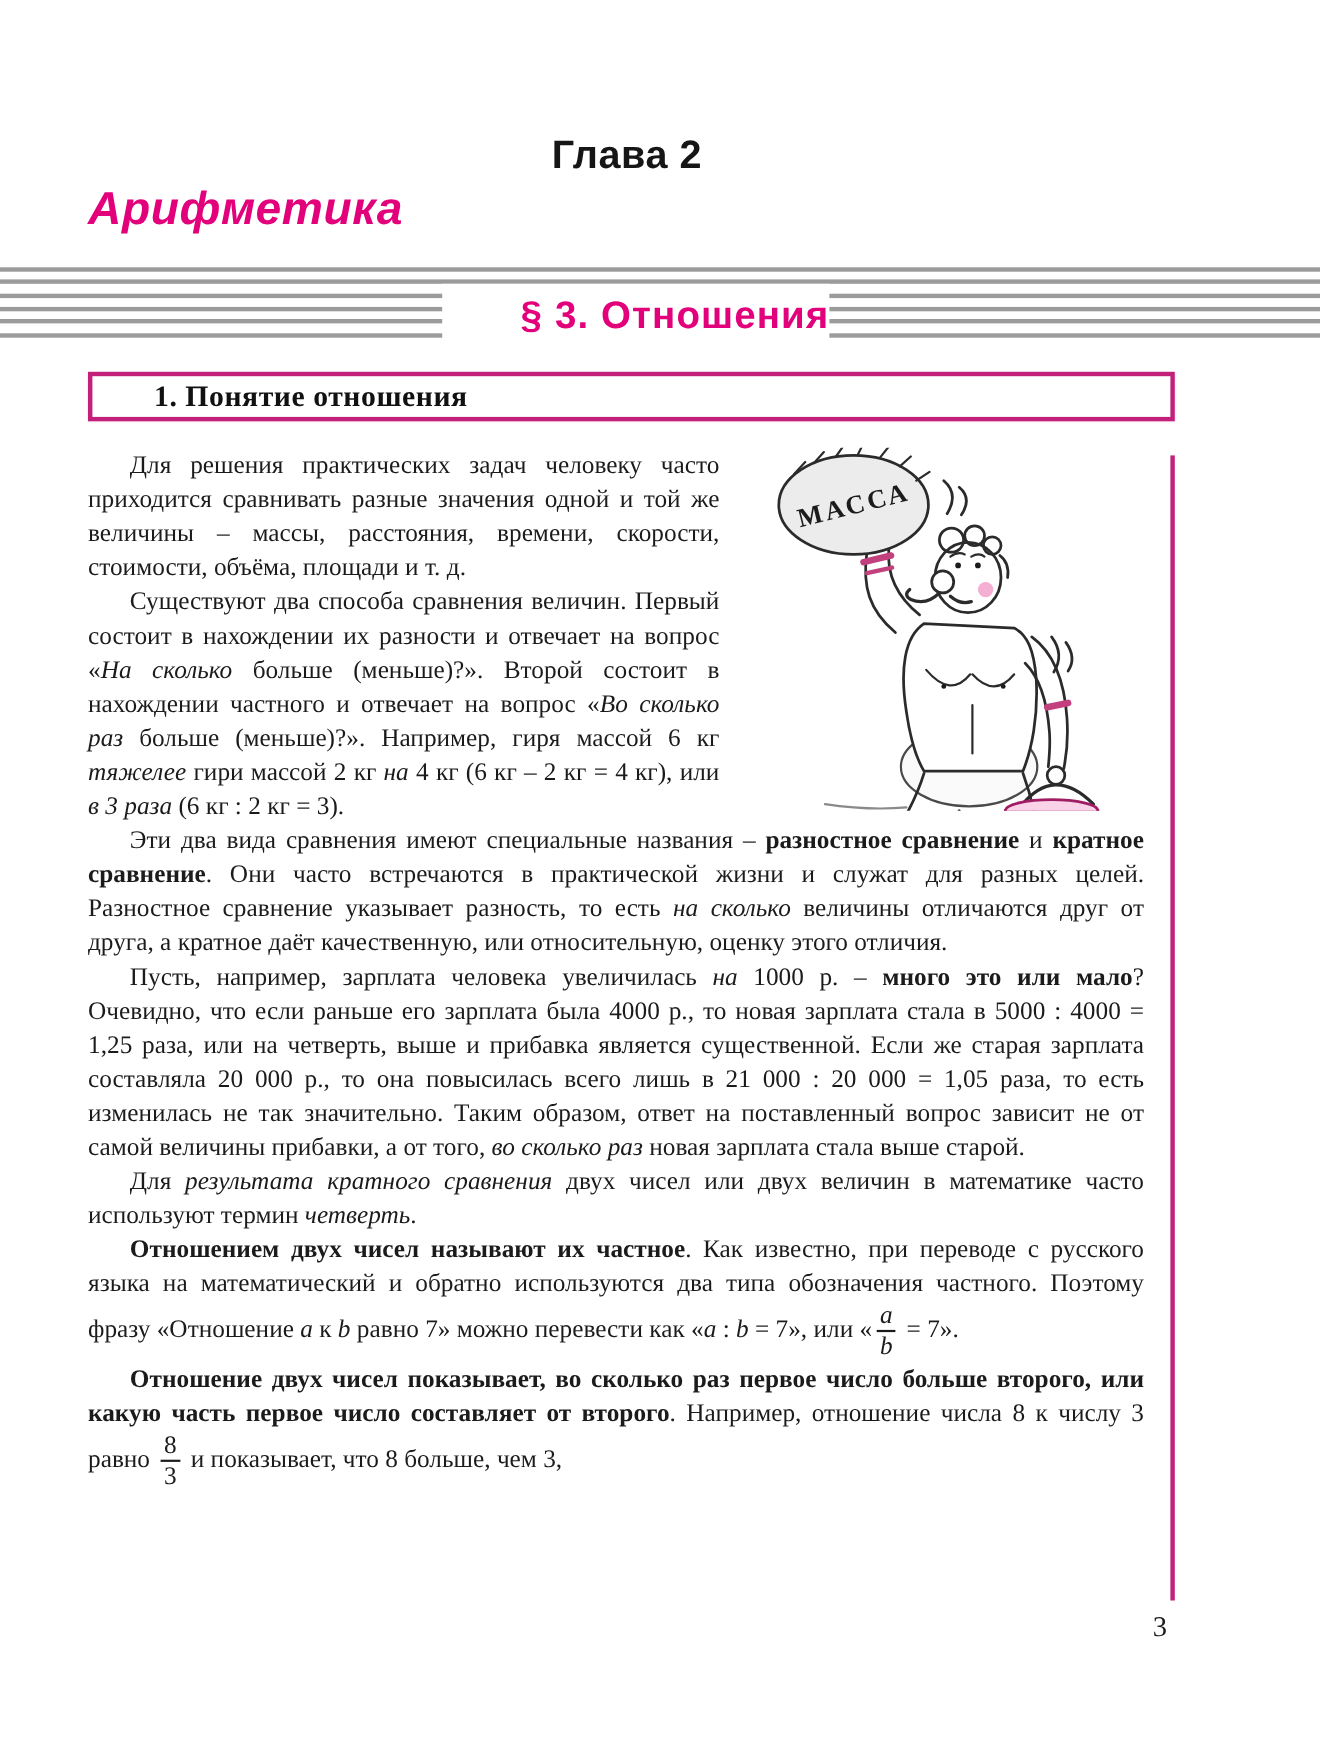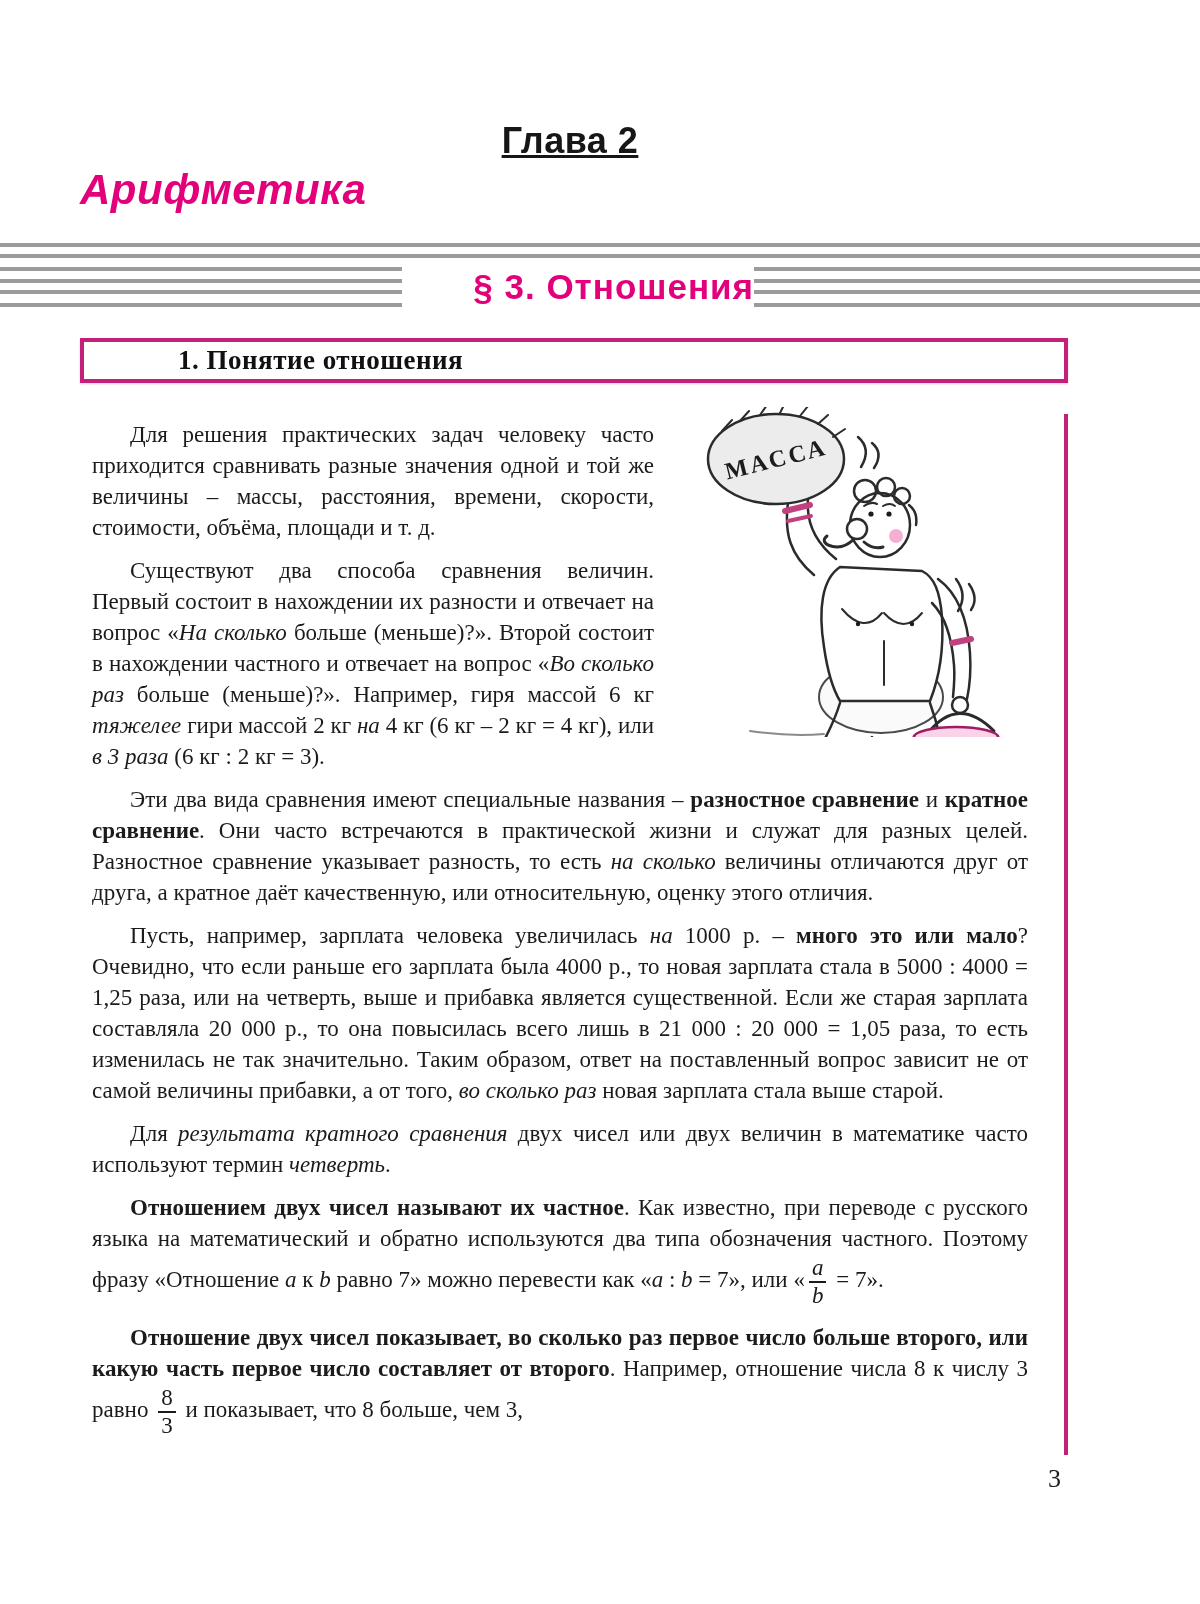--- a/index.html
+++ b/index.html
@@ -10,21 +10,20 @@
     color:#1b1b1b;
     overflow:hidden;
   }
   
   .chapter-kicker{
     position:absolute;top:120px;left:80px;width:980px;
     text-align:center;
     font-family:"Liberation Sans",sans-serif;
     font-weight:700;font-size:36px;color:#161616;
     letter-spacing:.5px;
-    text-decoration:underline;
   }
   .chapter-title{
     position:absolute;top:166px;left:80px;width:980px;
     text-align:left;
     font-family:"Liberation Sans",sans-serif;
     font-weight:700;font-style:italic;font-size:42px;
     color:#e2017b;letter-spacing:.5px;
   }
   
   .section-banner{position:absolute;top:240px;left:0;width:1200px;height:80px;}
@@ -40,31 +39,31 @@
     white-space:nowrap;
   }
   
   .subsection-box{
     position:absolute;left:80px;top:338px;width:988px;height:45px;
     box-sizing:border-box;border:4px solid #c32179;background:#fff;
     display:flex;align-items:center;
     box-shadow:0 1px 2px rgba(195,33,121,.25);
   }
   .subsection-title{
-    margin-left:94px;font-weight:700;font-size:27px;color:#111;
+    margin-left:56px;font-weight:700;font-size:27px;color:#111;
     letter-spacing:.5px;
   }
   
   .vrule{position:absolute;left:1064px;top:414px;width:4px;height:1041px;background:#c32179;}
   
   .content{
     position:absolute;left:80px;top:407px;width:960px;
     font-size:23px;line-height:31px;text-align:justify;
   }
-  .content p{margin:12px;text-indent:38px;}
+  .content p{margin:0;text-indent:38px;}
   .i{font-style:italic}
   .b{font-weight:700}
   .bi{font-weight:700;}
   .frac{
     display:inline-flex;flex-direction:column;align-items:center;
     vertical-align:middle;line-height:1.05;margin:2px 4px;
     text-indent:0;
   }
   .frac .top{padding:0 3px 1px;}
   .frac .bot{border-top:2px solid #1b1b1b;padding:1px 3px 0;}

